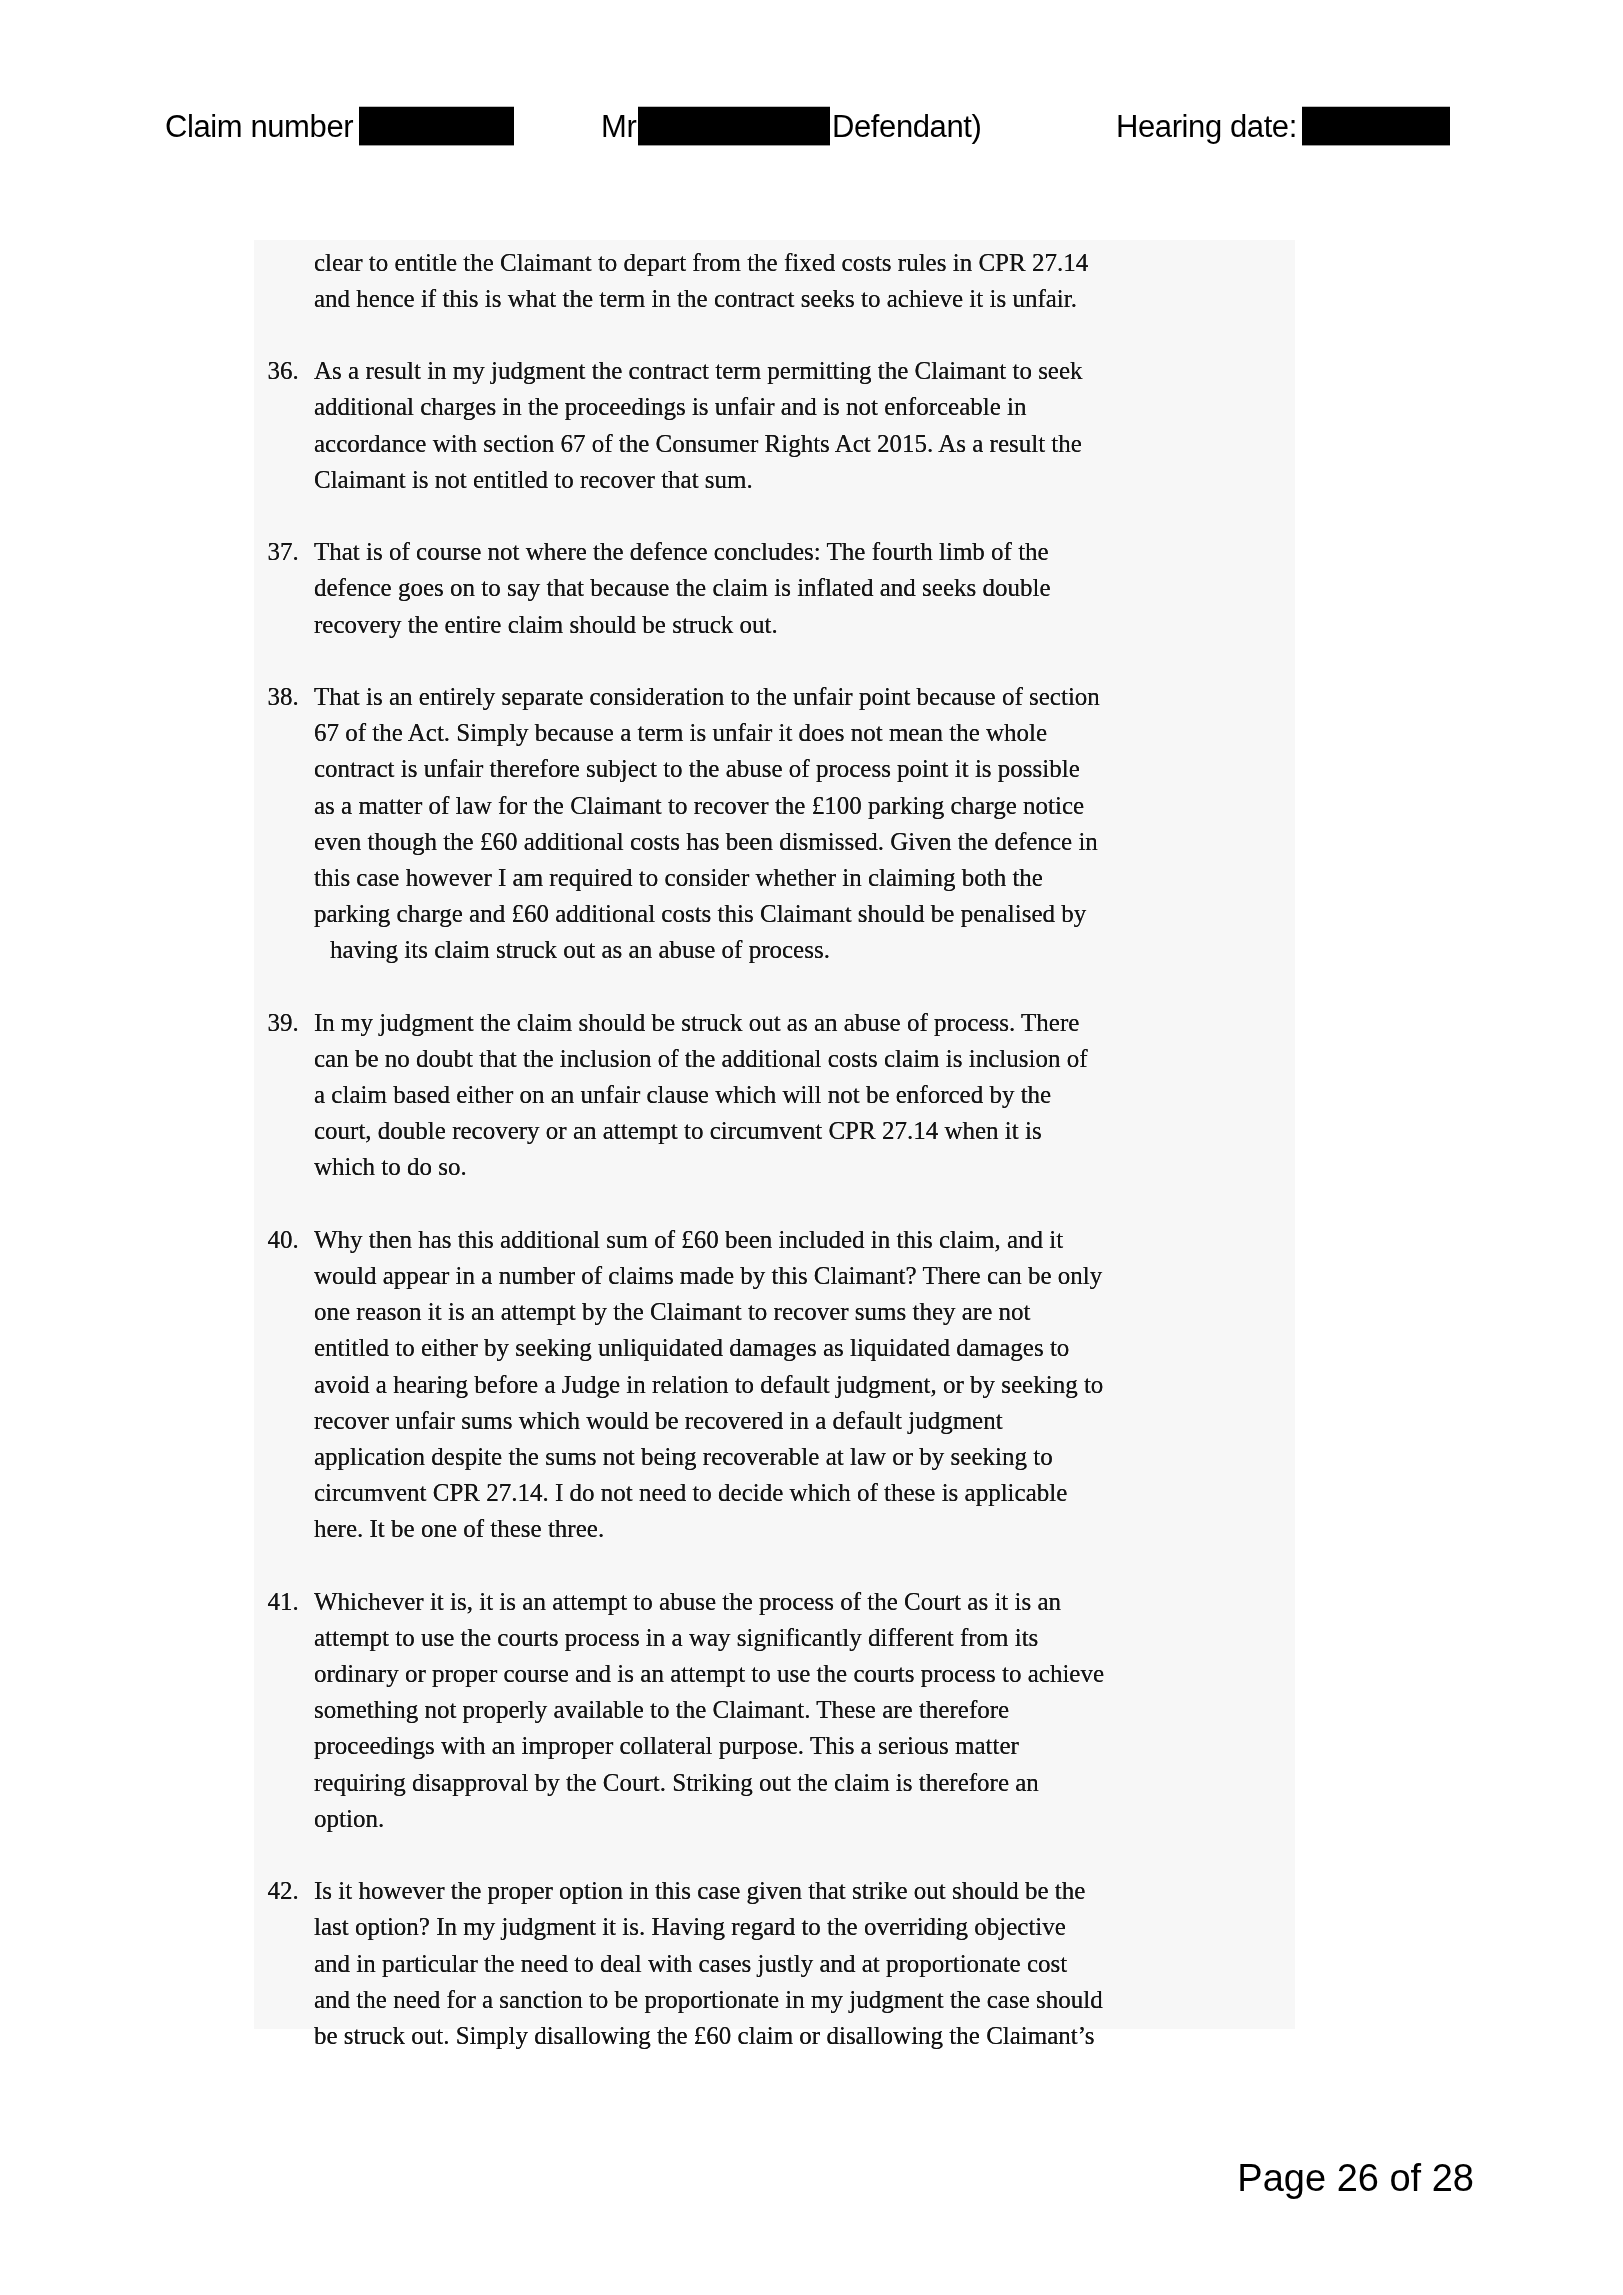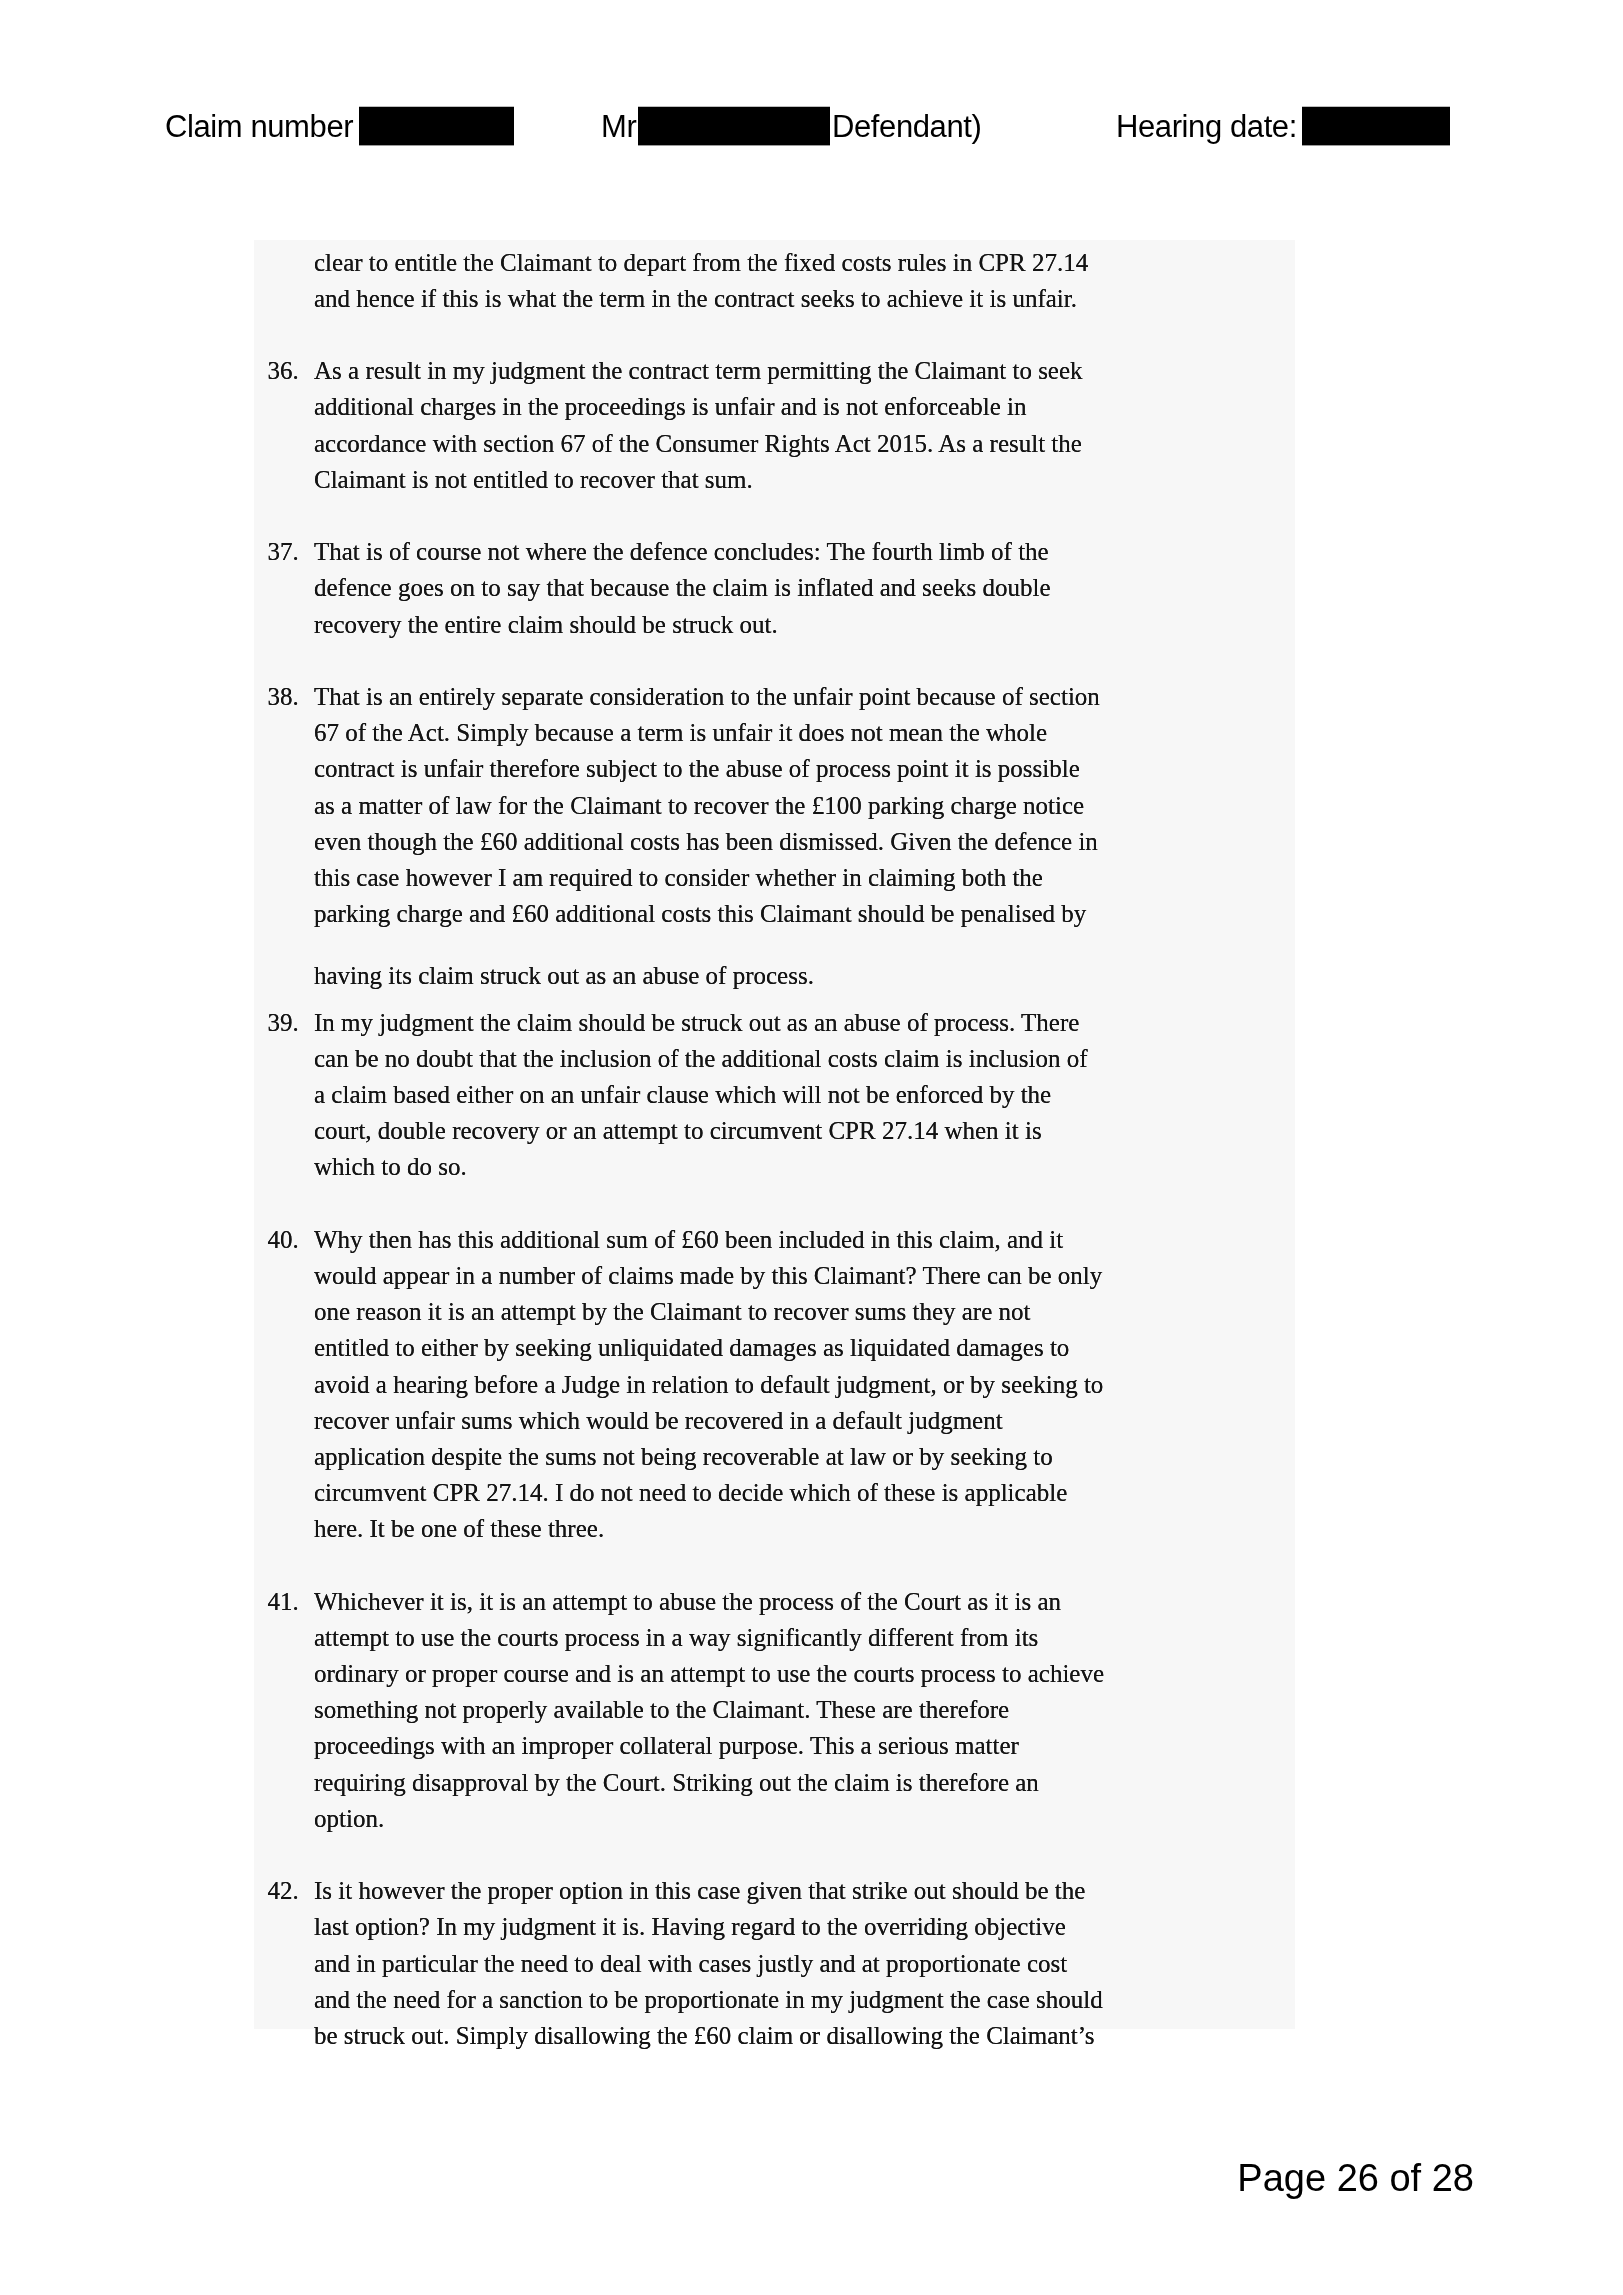--- a/index.html
+++ b/index.html
@@ -113,21 +113,21 @@
     </div>
     <div class="block">
       <span class="num" style="top: 439px;">38.</span>
       <div class="line" style="top: 439px; left: 60px;">That is an entirely separate consideration to the unfair point because of section</div>
       <div class="line" style="top: 475px; left: 60px;">67 of the Act. Simply because a term is unfair it does not mean the whole</div>
       <div class="line" style="top: 511px; left: 60px;">contract is unfair therefore subject to the abuse of process point it is possible</div>
       <div class="line" style="top: 548px; left: 60px;">as a matter of law for the Claimant to recover the £100 parking charge notice</div>
       <div class="line" style="top: 584px; left: 60px;">even though the £60 additional costs has been dismissed. Given the defence in</div>
       <div class="line" style="top: 620px; left: 60px;">this case however I am required to consider whether in claiming both the</div>
       <div class="line" style="top: 656px; left: 60px;">parking charge and £60 additional costs this Claimant should be penalised by</div>
-      <div class="line" style="top: 692px; left: 60px; margin-top: 26px;">having its claim struck out as an abuse of process.</div>
+      <div class="line" style="top: 692px; left: 76px;">having its claim struck out as an abuse of process.</div>
     </div>
     <div class="block">
       <span class="num" style="top: 765px;">39.</span>
       <div class="line" style="top: 765px; left: 60px;">In my judgment the claim should be struck out as an abuse of process. There</div>
       <div class="line" style="top: 801px; left: 60px;">can be no doubt that the inclusion of the additional costs claim is inclusion of</div>
       <div class="line" style="top: 837px; left: 60px;">a claim based either on an unfair clause which will not be enforced by the</div>
       <div class="line" style="top: 873px; left: 60px;">court, double recovery or an attempt to circumvent CPR 27.14 when it is</div>
       <div class="line" style="top: 909px; left: 60px;">which to do so.</div>
     </div>
     <div class="block">

